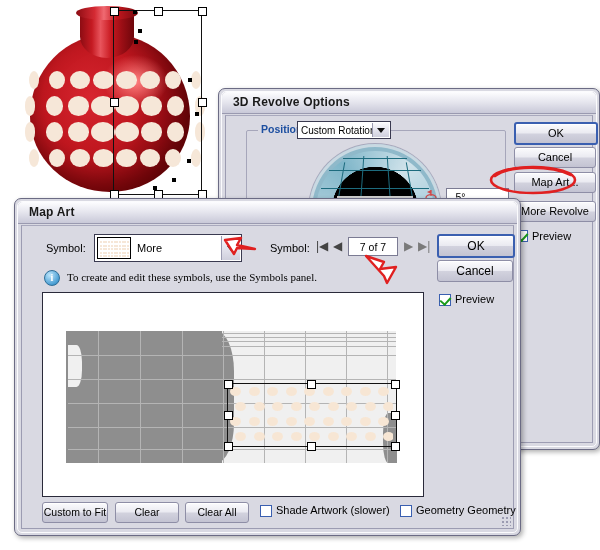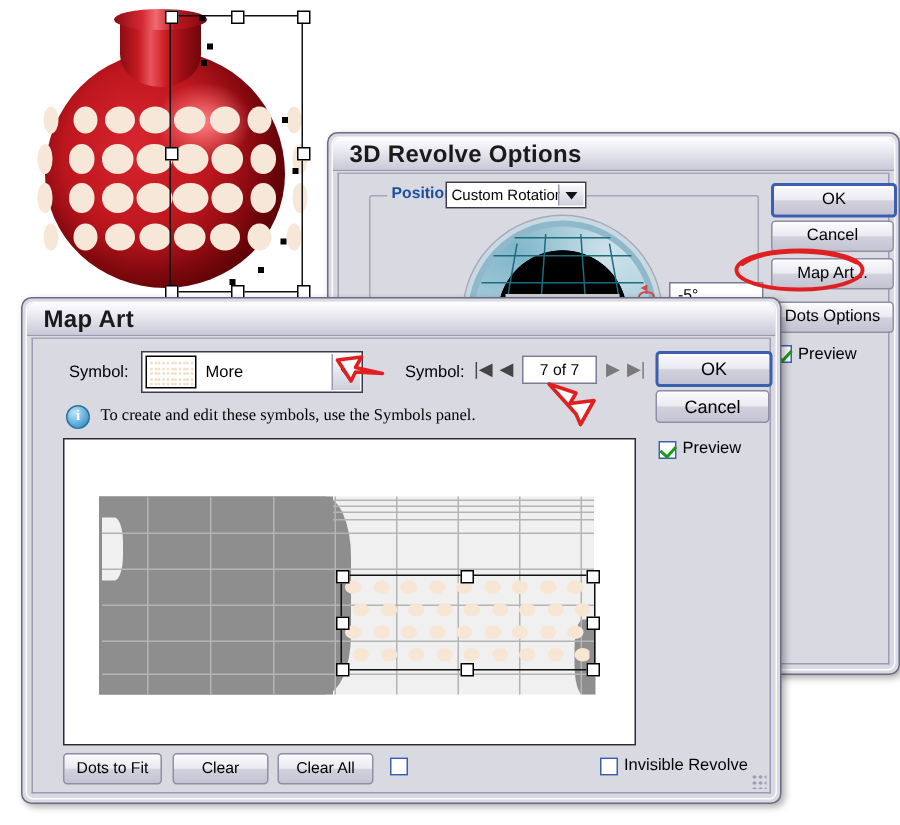--- a/index.html
+++ b/index.html
@@ -49,21 +49,21 @@
   }
   .dlg-inner{position:absolute;inset:2px;border:1px solid #fbfbfd;border-radius:5px;}
   .titlebar{
     position:absolute;left:3px;right:3px;top:3px;height:21px;
     border-radius:5px 5px 0 0;
     background:linear-gradient(180deg,#fdfdff 0%,#e7e7ef 45%,#c9c9d8 100%);
     border-bottom:1px solid #9a9ab0;
   }
   .titlebar .ttl{
     position:absolute;left:11px;top:3px;
-    font-size:16px;font-weight:bold;color:#1a1a1a;
+    font-size:12px;font-weight:bold;color:#1a1a1a;
     letter-spacing:.2px;
   }
   .panel{
     position:absolute;
     background:#d9d9e2;
     border:1px solid #9c9cb2;
     border-top-color:#a9a9bd;
   }
 
   
@@ -262,21 +262,21 @@
     <div class="btn default" style="left:288px;top:6px;width:80px;height:19px;">
       <span>OK</span>
     </div>
     <div class="btn" style="left:288px;top:31px;width:80px;height:19px;">
       <span>Cancel</span>
     </div>
     <div class="btn" style="left:288px;top:56px;width:80px;height:19px;">
       <span>Map Art...</span>
     </div>
     <div class="btn" style="left:288px;top:85px;width:80px;height:19px;">
-      <span>Dots Options</span>
+      <span>More Revolve</span>
     </div>
 
     <div class="chk on" style="left:290px;top:114px;"></div>
     <div class="lbl" style="left:306px;top:114px;">Preview</div>
   </div>
 </div>
 
 <svg class="anno" style="left:487px;top:163px;width:92px;height:34px;" viewBox="0 0 92 34">
   <ellipse cx="46" cy="17" rx="42" ry="13" fill="none" stroke="#e02020" stroke-width="2.6"></ellipse>
   <path d="M8,13 C22,2 64,2 84,12" fill="none" stroke="#e02020" stroke-width="2.6" stroke-linecap="round"></path>
@@ -450,33 +450,34 @@
       <div class="handle" style="left:264px;top:87px;"></div>
       <div class="handle" style="left:348px;top:87px;"></div>
       <div class="handle" style="left:181px;top:118px;"></div>
       <div class="handle" style="left:348px;top:118px;"></div>
       <div class="handle" style="left:181px;top:149px;"></div>
       <div class="handle" style="left:264px;top:149px;"></div>
       <div class="handle" style="left:348px;top:149px;"></div>
     </div>
 
     <div class="btn small" style="left:20px;top:276px;width:64px;height:19px;">
-      <span>Dots to Fit</span>
+      <span>Custom to Fit</span>
     </div>
     <div class="btn small" style="left:93px;top:276px;width:62px;height:19px;">
       <span>Clear</span>
     </div>
     <div class="btn small" style="left:163px;top:276px;width:62px;height:19px;">
       <span>Clear All</span>
     </div>
 
     <div class="chk" style="left:238px;top:279px;"></div>
+    <div class="lbl" style="left:254px;top:278px;">Shade Artwork (slower)</div>
 
     <div class="chk" style="left:378px;top:279px;"></div>
-    <div class="lbl" style="left:394px;top:278px;">Invisible Revolve</div>
+    <div class="lbl" style="left:394px;top:278px;">Geometry Geometry</div>
 
     <div class="grip" style="right:2px;bottom:2px;"></div>
   </div>
 </div>
 
 <svg class="anno" style="left:222px;top:228px;width:36px;height:30px;" viewBox="0 0 36 30">
   <path d="M33,21 L15,17 L19,10 L3,12 L12,26 L15,20 Z" fill="#ffffff" stroke="#e02020" stroke-width="2.4" stroke-linejoin="round"></path>
 </svg>
 
 <svg class="anno" style="left:362px;top:254px;width:38px;height:32px;" viewBox="0 0 38 32">

